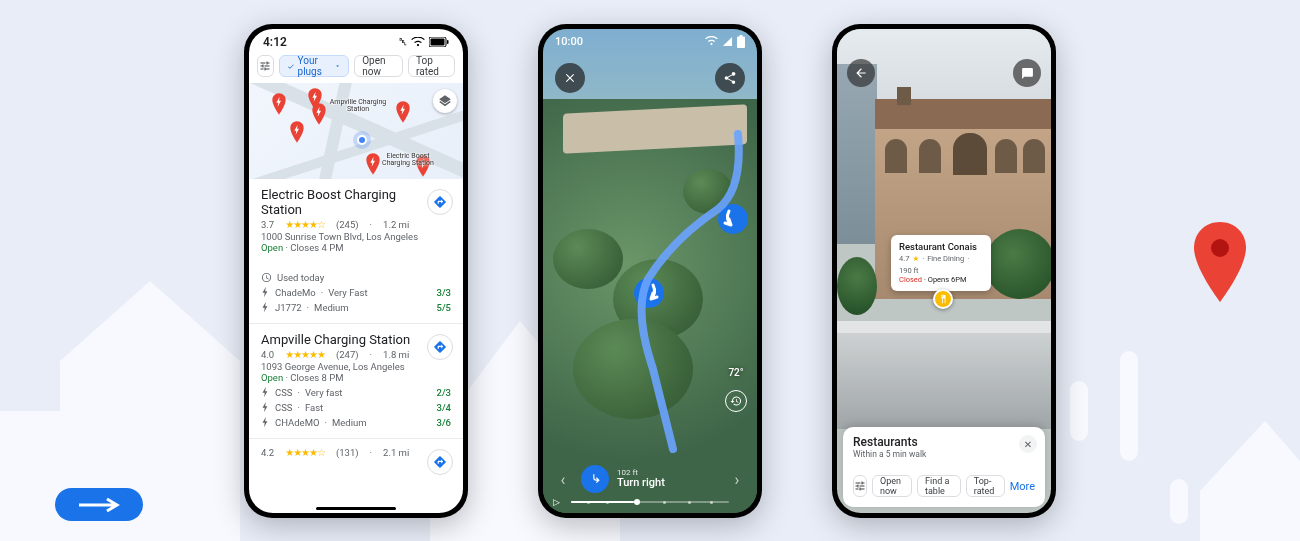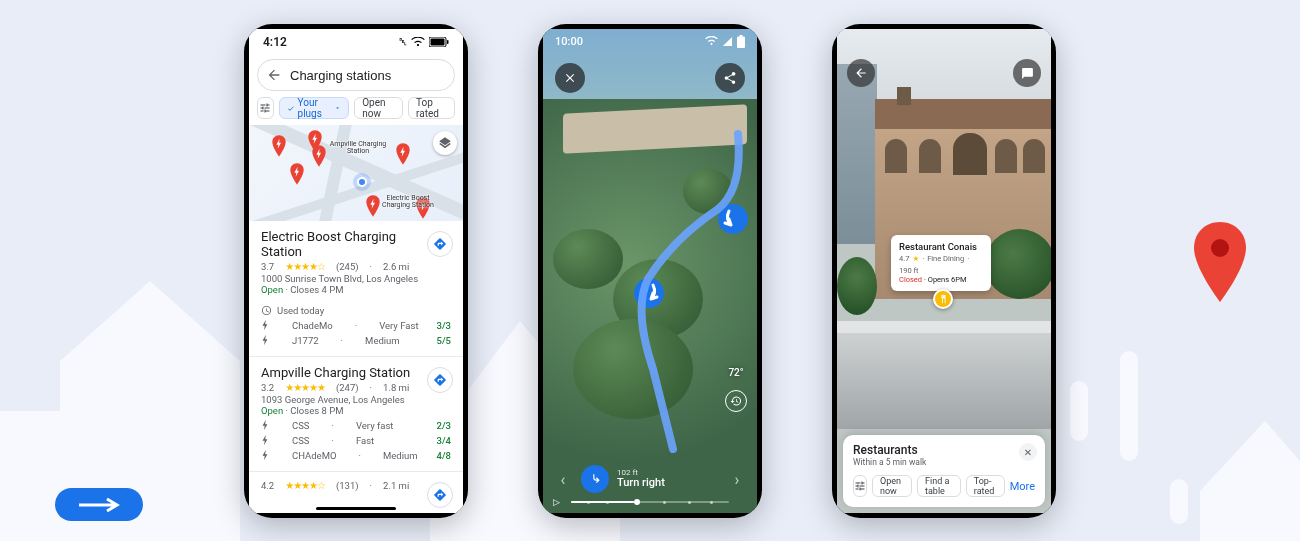--- a/index.html
+++ b/index.html
@@ -23,21 +23,21 @@
 
   .phones { position:absolute; top:24px; left:0; width:100%; display:flex; justify-content:center; gap:70px; }
 
   .phone {
     width: 224px; height: 494px;
     background:#000; border-radius:28px; position:relative;
     box-shadow: 0 8px 30px rgba(0,0,0,0.25);
     overflow:hidden;
   }
   .screen {
-    position:absolute; inset:5px; background:#fff; border-radius:4px;
+    position:absolute; inset:5px; background:#fff; border-radius:24px;
     overflow:hidden; font-size:10px; color:#202124;
   }
 
   
   .ios-status { height:26px; display:flex; align-items:center; justify-content:space-between; padding:0 14px; font-size:12px; font-weight:600; }
   .ios-right { display:flex; gap:4px; align-items:center; font-size:10px; }
   .searchbar { margin:4px 8px 6px; height:32px; border-radius:18px; background:#fff; border:1px solid #dadce0; display:flex; align-items:center; padding:0 8px; gap:8px; }
   .searchbar input { border:none; flex:1; font-size:13px; color:#202124; background:transparent; outline:none; }
   .icon-btn { width:18px; height:18px; display:flex; align-items:center; justify-content:center; color:#5f6368; }
   .chips { display:flex; gap:5px; padding:0 8px 6px; align-items:center; }
@@ -53,23 +53,23 @@
   .map .bluedot { position:absolute; width:10px; height:10px; background:#4285f4; border:2px solid #fff; border-radius:50%; box-shadow:0 0 0 4px rgba(66,133,244,0.25); }
   .layers-btn { position:absolute; right:6px; top:6px; width:24px; height:24px; background:#fff; border-radius:50%; box-shadow:0 1px 3px rgba(0,0,0,0.3); display:flex; align-items:center; justify-content:center; }
 
   .result { padding:8px 12px 10px; border-bottom:1px solid #e8eaed; position:relative; }
   .result h3 { font-size:13px; font-weight:400; color:#202124; margin-bottom:2px; padding-right:28px; }
   .stars-row { display:flex; align-items:center; gap:11px; font-size:9.5px; color:#5f6368; }
   .stars { color:#fbbc04; letter-spacing:-1px; font-size:10px; }
   .addr { font-size:9.5px; color:#5f6368; margin-top:1px; }
   .hours { font-size:9.5px; color:#5f6368; }
   .open { color:#188038; }
-  .used { font-size:9.5px; color:#5f6368; margin-top:10px; display:flex; gap:5px; align-items:flex-end; }
+  .used { font-size:9.5px; color:#5f6368; margin-top:19px; display:flex; gap:5px; align-items:flex-end; }
   .plug-row { display:flex; align-items:center; gap:5px; font-size:9.5px; color:#5f6368; margin-top:3px; justify-content:space-between; }
-  .plug-left { display:flex; align-items:center; gap:22px; }
+  .plug-left { display:flex; align-items:center; gap:5px; }
   .avail { color:#188038; font-weight:500; }
   .dir-btn { position:absolute; right:10px; top:10px; width:26px; height:26px; border:1px solid #dadce0; border-radius:50%; display:flex; align-items:center; justify-content:center; }
   .dir-btn svg { fill:#1a73e8; width:14px; height:14px; }
 
   .home-ind { position:absolute; bottom:3px; left:50%; transform:translateX(-50%); width:80px; height:3px; border-radius:3px; background:#000; }
 
   
   .p2-screen { background:#4a7a5c; }
   .p2-sky { position:absolute; top:0; left:0; right:0; height:70px; background:linear-gradient(#7faed0,#8fb8c8); }
   .p2-grass { position:absolute; top:70px; left:0; right:0; bottom:0; background:radial-gradient(circle at 40% 40%, #6a9668, #3e6548 70%); }
@@ -108,21 +108,21 @@
   .place-card h4 { font-size:9.5px; font-weight:500; margin-bottom:2px; }
   .place-meta { font-size:7.5px; color:#5f6368; display:flex; gap:3px; align-items:center; flex-wrap:wrap; }
   .place-meta .star { color:#fbbc04; }
   .place-hours { font-size:7.5px; }
   .closed { color:#d93025; }
   .place-pin { position:absolute; left:96px; top:260px; width:20px; height:20px; background:#fbbc04; border:2px solid #fff; border-radius:50%; display:flex; align-items:center; justify-content:center; box-shadow:0 1px 4px rgba(0,0,0,0.4); z-index:6; }
   .place-pin svg { width:10px; height:10px; fill:#fff; }
 
   .p3-sheet { position:absolute; left:6px; right:6px; bottom:6px; background:#fff; border-radius:10px; padding:8px 10px 10px; box-shadow:0 -2px 8px rgba(0,0,0,0.15); z-index:7; }
   .p3-sheet h3 { font-size:12px; font-weight:500; }
-  .p3-sheet .sub { font-size:8.5px; color:#5f6368; margin-bottom:8px; }
+  .p3-sheet .sub { font-size:8.5px; color:#5f6368; margin-bottom:16px; }
   .p3-close { position:absolute; right:8px; top:8px; width:18px; height:18px; border-radius:50%; background:#f1f3f4; display:flex; align-items:center; justify-content:center; font-size:10px; color:#5f6368; }
   .p3-chips { display:flex; gap:5px; align-items:center; }
   .p3-chips .chip { font-size:9px; border-radius:6px; }
   .more-link { color:#1a73e8; font-size:11px; margin-left:auto; }
 </style>
 </head>
 <body>
 
 <svg class="bg-shape" style="left:0;bottom:0;" width="1300" height="280">
   <polygon points="0,280 0,150 60,150 60,100 150,20 240,100 240,280"></polygon>
@@ -156,29 +156,20 @@
               <path fill="#000" d="M7 9.2c.6 0 1.1-.5 1.1-1.1S7.6 7 7 7s-1.1.5-1.1 1.1.5 1.1 1.1 1.1zm-3-3.1c1.7-1.6 4.3-1.6 6 0l.9-.9c-2.2-2.1-5.6-2.1-7.8 0l.9.9zM1.1 3.1C4.3.1 9.7.1 12.9 3.1l.9-.9C10.2-1.4 3.8-1.4.2 2.2l.9.9z"></path>
             </svg>
         <svg width="20" height="10" viewBox="0 0 20 10">
               <rect x="0" y="0" width="17" height="10" rx="2" fill="none" stroke="#000"></rect>
               <rect x="1.5" y="1.5" width="14" height="7" rx="1" fill="#000"></rect>
               <rect x="18" y="3" width="1.5" height="4" rx="0.7" fill="#000"></rect>
             </svg>
       </span>
     </div>
 
-    <div class="searchbar">
-      <span class="icon-btn">
-        <svg width="16" height="16" viewBox="0 0 24 24">
-              <path fill="#5f6368" d="M20 11H7.8l5.6-5.6L12 4l-8 8 8 8 1.4-1.4L7.8 13H20z"></path>
-            </svg>
-      </span>
-      <input value="Charging stations" style="">
-
-    </div>
 
     <div class="chips">
       <span class="tune-icon">
         <svg width="12" height="12" viewBox="0 0 24 24">
               <path fill="#3c4043" d="M3 17v2h6v-2H3zm0-12v2h10V5H3zm10 16v-2h8v-2h-8v-2h-2v6h2zM7 9v2H3v2h4v2h2V9H7zm14 4v-2H11v2h10zm-6-4h2V7h4V5h-4V3h-2v6z"></path>
             </svg>
       </span>
       <span class="chip sel">
         <svg width="11" height="11" viewBox="0 0 24 24" style="margin-right:3px">
               <path fill="#1967d2" d="M9 16.2L4.8 12l-1.4 1.4L9 19 21 7l-1.4-1.4z"></path>
@@ -242,21 +233,21 @@
             <svg viewBox="0 0 24 24">
               <path d="M21.7 11.3l-9-9a1 1 0 00-1.4 0l-9 9a1 1 0 000 1.4l9 9a1 1 0 001.4 0l9-9a1 1 0 000-1.4zM14 14.5V12h-4v3H8v-4a1 1 0 011-1h5V7.5l3.5 3.5L14 14.5z"></path>
             </svg>
           </div>
       <h3>Electric Boost Charging Station</h3>
       <div class="stars-row">
         <span>3.7</span>
         <span class="stars">★★★★☆</span>
         <span>(245)</span>
             <span>·</span>
-        <span>2.6 mi</span>
+        <span>1.2 mi</span>
       </div>
       <div class="addr">1000 Sunrise Town Blvd, Los Angeles</div>
       <div class="hours"><span class="open">Open</span><span> · Closes 4 PM</span></div>
       <div class="used">
         <svg width="11" height="11" viewBox="0 0 24 24">
               <path fill="#5f6368" d="M12 2a10 10 0 100 20 10 10 0 000-20zm0 18a8 8 0 110-16 8 8 0 010 16zm.5-13H11v6l5.2 3.1.8-1.3-4.5-2.7V7z"></path>
             </svg>
         <span>Used today</span>
       </div>
       <div class="plug-row">
@@ -284,21 +275,21 @@
     </div>
 
     <div class="result">
       <div class="dir-btn">
             <svg viewBox="0 0 24 24">
               <path d="M21.7 11.3l-9-9a1 1 0 00-1.4 0l-9 9a1 1 0 000 1.4l9 9a1 1 0 001.4 0l9-9a1 1 0 000-1.4zM14 14.5V12h-4v3H8v-4a1 1 0 011-1h5V7.5l3.5 3.5L14 14.5z"></path>
             </svg>
           </div>
       <h3>Ampville Charging Station</h3>
       <div class="stars-row">
-        <span>3.2</span>
+        <span>4.0</span>
             <span class="stars">★★★★★</span>
         <span>(247)</span>
             <span>·</span>
             <span>1.8 mi</span>
       </div>
       <div class="addr">1093 George Avenue, Los Angeles</div>
       <div class="hours"><span class="open">Open</span><span> · Closes 8 PM</span></div>
       <div class="plug-row">
             <div class="plug-left">
               <svg width="9" height="12" viewBox="0 0 24 32">
@@ -323,21 +314,21 @@
           </div>
       <div class="plug-row">
             <div class="plug-left">
               <svg width="9" height="12" viewBox="0 0 24 32">
                 <path fill="#5f6368" d="M13 2l-9 16h6l-2 12 9-16h-6z"></path>
               </svg>
               <span>CHAdeMO</span>
               <span>·</span>
               <span>Medium</span>
             </div>
-            <span class="avail">4/8</span>
+            <span class="avail">3/6</span>
           </div>
     </div>
 
     <div class="result" style="border-bottom:none">
       <div class="dir-btn">
             <svg viewBox="0 0 24 24">
               <path d="M21.7 11.3l-9-9a1 1 0 00-1.4 0l-9 9a1 1 0 000 1.4l9 9a1 1 0 001.4 0l9-9a1 1 0 000-1.4zM14 14.5V12h-4v3H8v-4a1 1 0 011-1h5V7.5l3.5 3.5L14 14.5z"></path>
             </svg>
           </div>
       <div class="stars-row">

